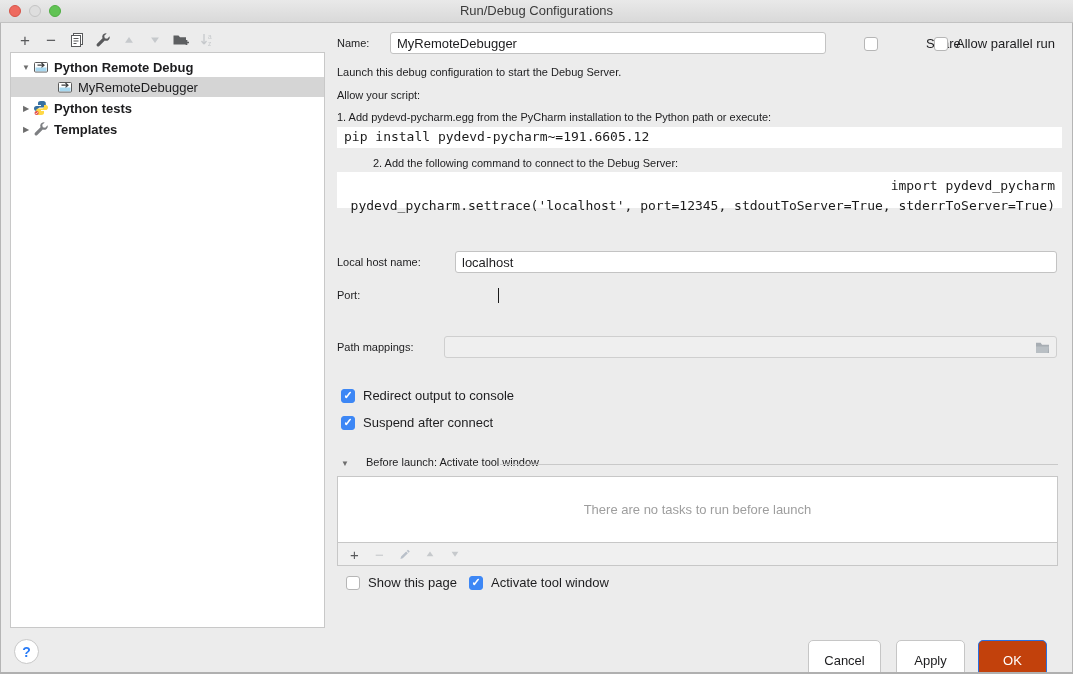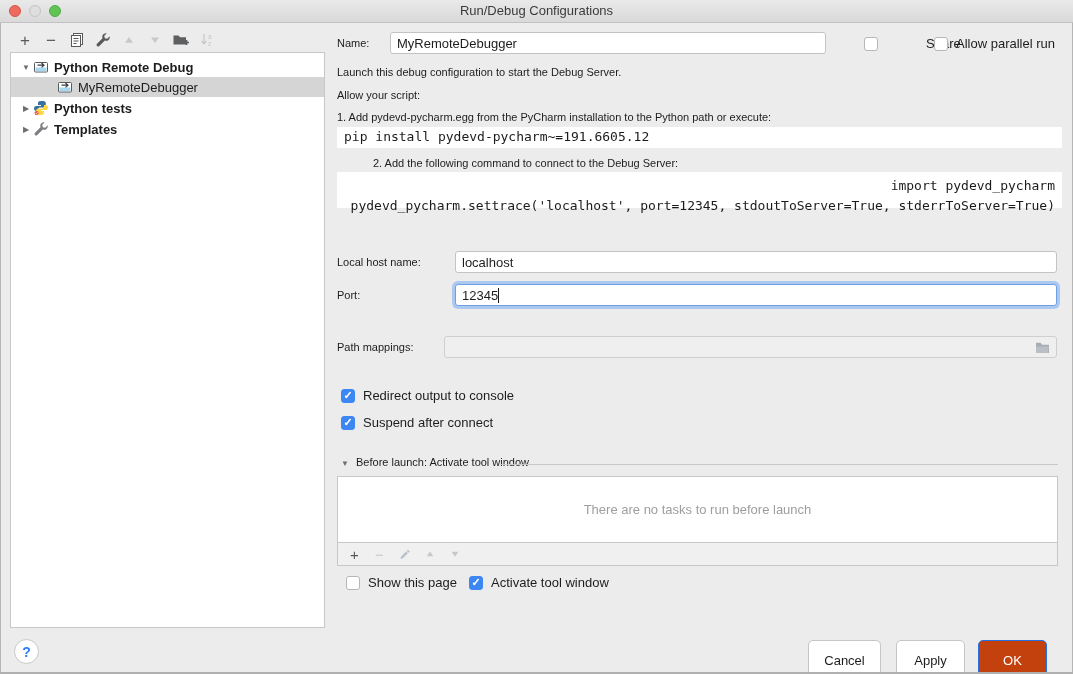--- a/index.html
+++ b/index.html
@@ -179,21 +179,20 @@
   <div class="lbl" style="left:337px;top:89px;">Allow your script:</div>
   <div class="lbl" style="left:337px;top:111px;">1. Add pydevd-pycharm.egg from the PyCharm installation to the Python path or execute:</div>
   <div class="code" style="left:337px;top:127px;width:725px;height:21px;padding:2px 7px;">pip install pydevd-pycharm~=191.6605.12</div>
   <div class="lbl" style="left:337px;top:157px;margin-left:36px;">2. Add the following command to connect to the Debug Server:</div>
   <div class="code" style="left:337px;top:172px;width:725px;height:36px;padding:4px 7px;line-height:20px;text-align:right;"><span>import pydevd_pycharm</span><br><span>pydevd_pycharm.settrace('localhost', port=12345, stdoutToServer=True, stderrToServer=True)</span></div>
 
   <div class="lbl" style="left:337px;top:256px;">Local host name:</div>
   <input class="field" style="left: 455px; top: 251px; width: 602px;" value="localhost">
 
   <div class="lbl" style="left:337px;top:289px;">Port:</div>
-  <input class="field focused" style="left: 455px; top: 284px; width: 602px;" value="12345">
   <div class="caret" style="left:498px;top:288px;"></div>
 
   <div class="lbl" style="left:337px;top:341px;">Path mappings:</div>
   <div class="field disabled" style="left:444px;top:336px;width:613px;">
     <svg style="position:absolute;right:6px;top:4px;" width="15" height="13" viewBox="0 0 16 14">
         <path d="M1 2h5l1.5 2H15v9H1z" fill="#a7adb3"></path>
         <path d="M1 6h14l-1.5 7H1z" fill="#b9bfc4"></path>
       </svg>
   </div>
 
@@ -204,21 +203,21 @@
     <span>Redirect output to console</span>
   </label>
   <label class="cb" style="left:341px;top:415px;">
     <span class="box checked">
         <span class="mark">✓</span>
       </span>
     <span>Suspend after connect</span>
   </label>
 
   <span class="abs" style="left:341px;top:459px;font-size:8px;color:#6e6e6e;">▼</span>
-  <div class="lbl" style="left:356px;top:456px;">Before launch: Activate tool window</div>
+  <div class="lbl" style="left:366px;top:456px;">Before launch: Activate tool window</div>
   <div class="bl-line" style="left:500px;top:464px;width:558px;"></div>
 
   <div class="tasks-box">
     <div class="tasks-empty">There are no tasks to run before launch</div>
     <div class="tasks-toolbar">
       <span class="icon-btn" style="width:25px;height:20px;font-size:15px;">
           <span class="glyph">+</span>
         </span>
       <span class="icon-btn disabled" style="width:25px;height:20px;font-size:15px;">
           <span class="glyph">−</span>

